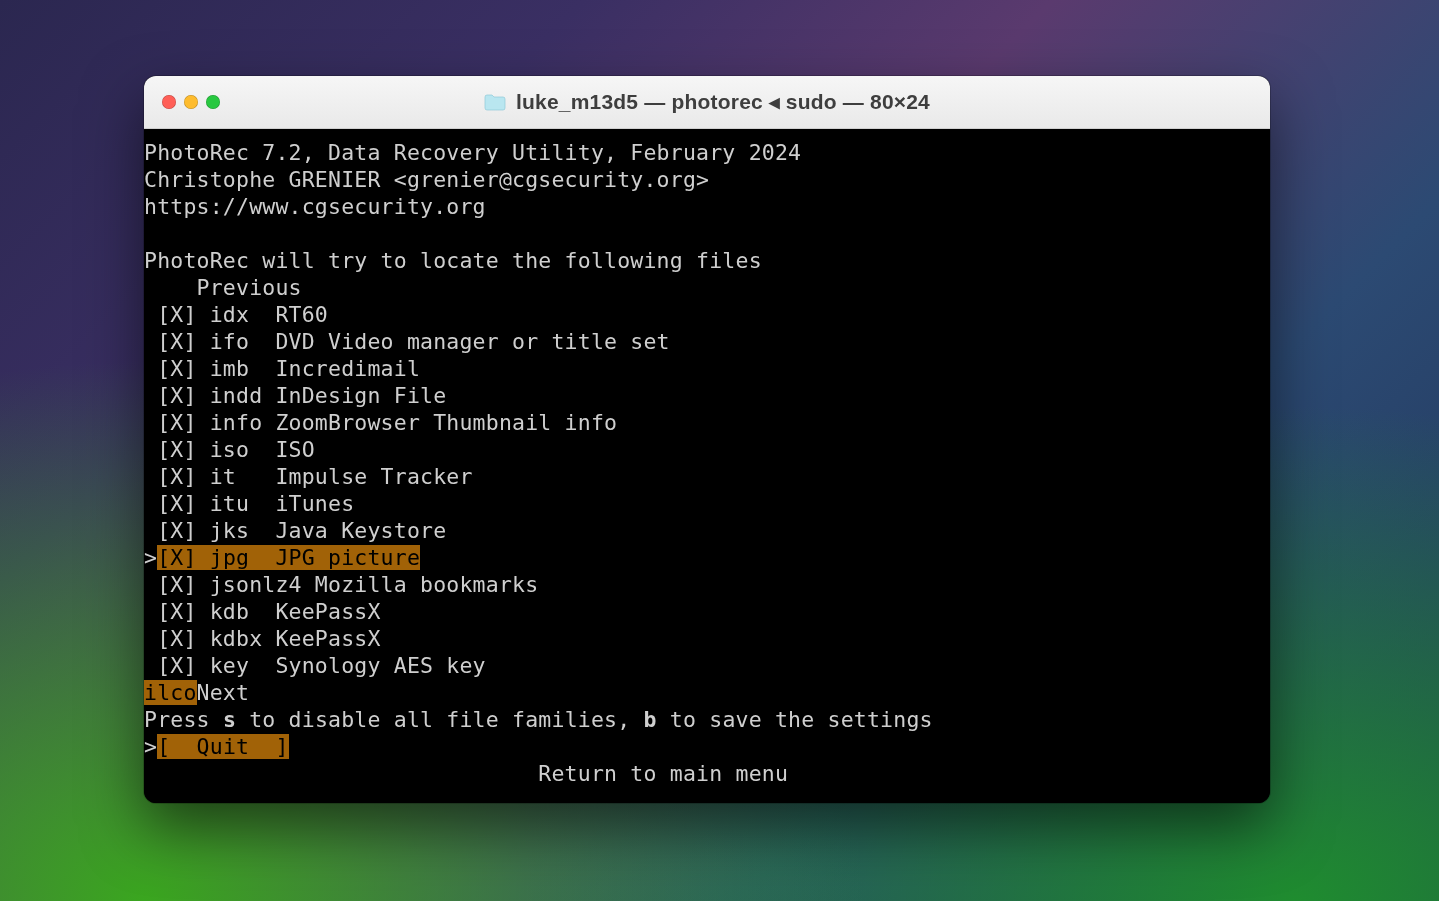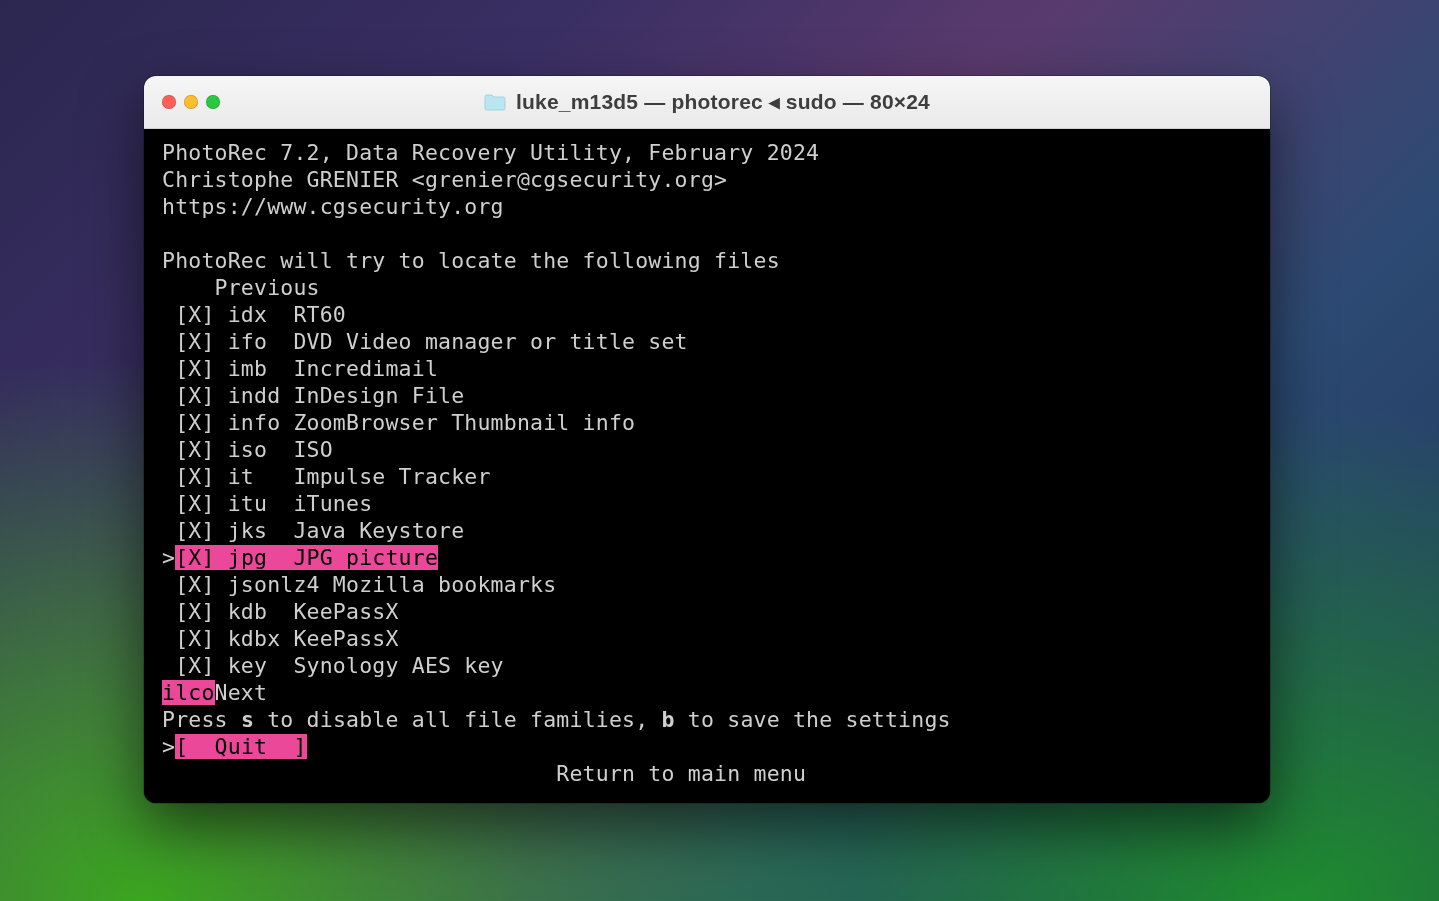--- a/index.html
+++ b/index.html
@@ -69,26 +69,26 @@
   .folder-ico {
     width: 22px;
     height: 18px;
   }
   .term {
     background: #000;
     color: #cfcfcf;
     font-family: "SF Mono", Menlo, Consolas, monospace;
     font-size: 21.5px;
     line-height: 27px;
-    padding: 10px 6px 16px 18px;
+    padding: 10px 6px 16px 0;
     white-space: pre;
     letter-spacing: 0.2px;
   }
   .term .sel {
-    background: #ec4899;
+    background: #a16207;
     color: #000;
   }
   .term .b { font-weight: 700; }
   .row { display: block; }
 </style>
 </head>
 <body>
 
 <div class="desktop">
 

